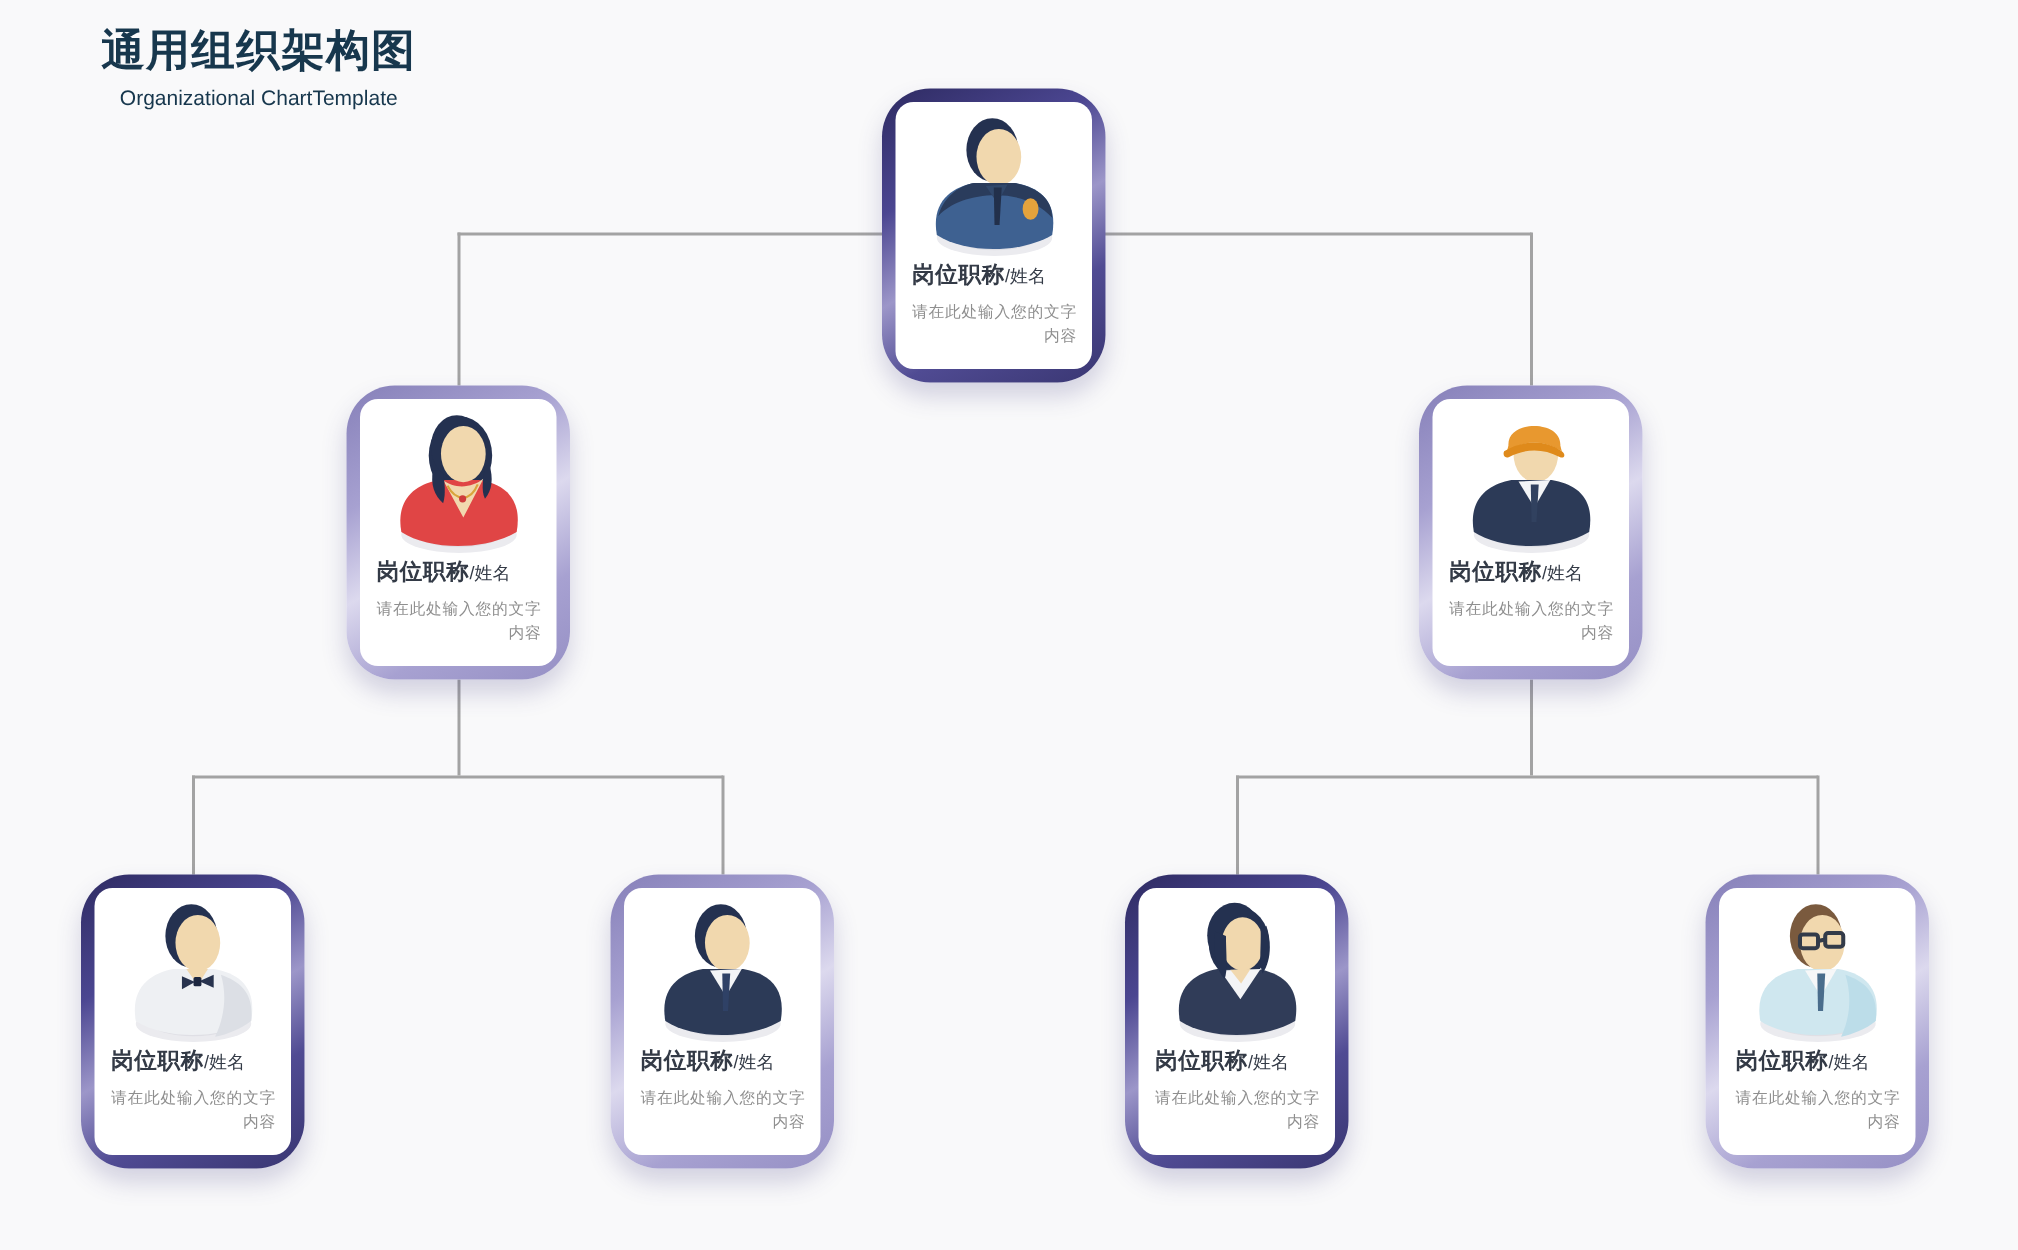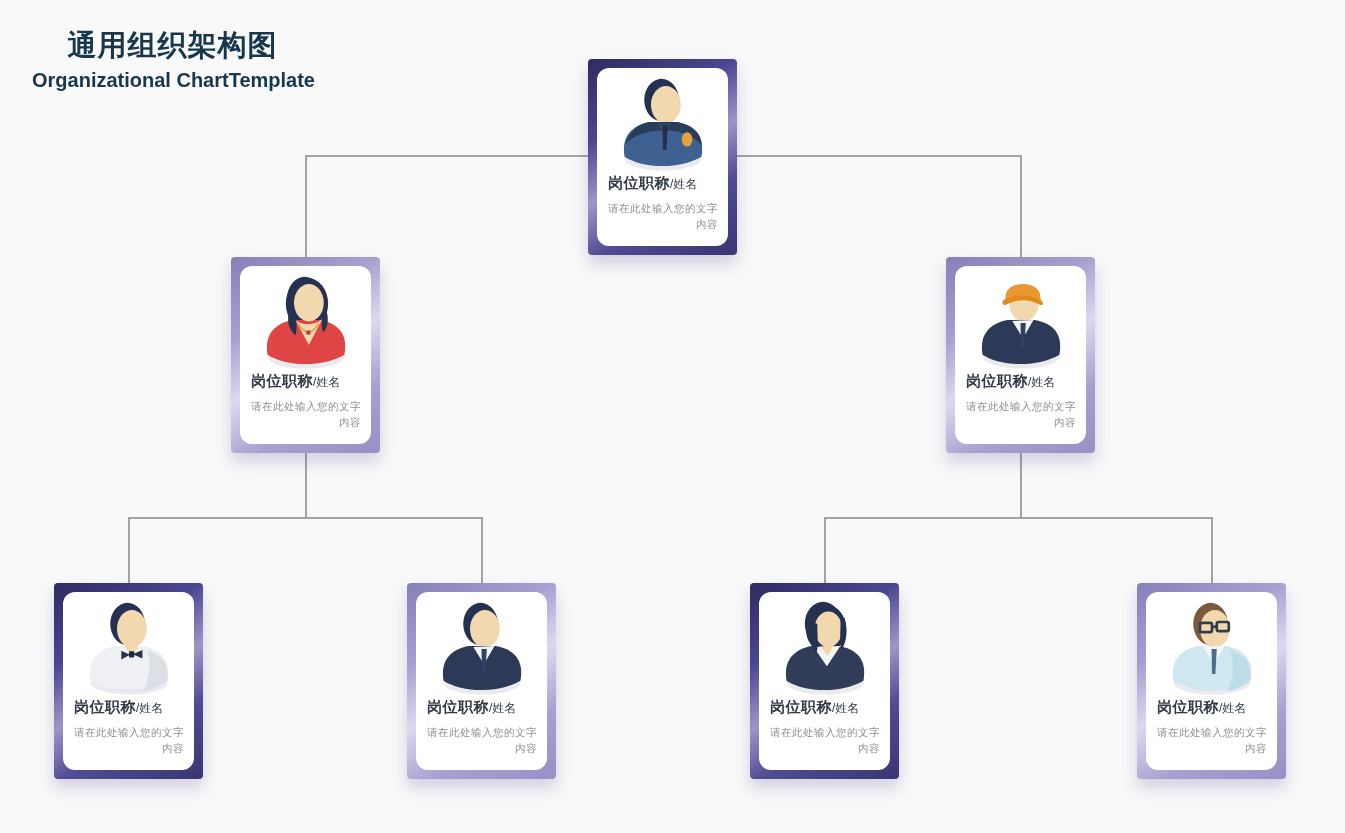--- a/index.html
+++ b/index.html
@@ -4,33 +4,33 @@
 <style>
   html,body{margin:0;padding:0;}
   body{
     width:1345px;height:833px;overflow:hidden;position:relative;
     background:var(--bg,#f9f9fa);
     font-family:"Liberation Sans","DejaVu Sans",sans-serif;
   }
   .canvas{position:absolute;inset:0;}
 
   
-  .hdr{position:absolute;left:30px;top:26px;width:285px;text-align:center;color:var(--head,#17374d);}
+  .hdr{position:absolute;left:30px;top:14px;width:285px;text-align:center;color:var(--head,#17374d);}
   .hdr h1{margin:0;font-size:29px;font-weight:700;letter-spacing:1px;}
-  .hdr h2{margin:3px 0 0;font-size:20px;font-weight:700;letter-spacing:0;text-align:right;}
+  .hdr h2{margin:3px 0 0;font-size:14px;font-weight:400;letter-spacing:0;}
 
   
   .hl,.vl{position:absolute;background:var(--line,#a3a3a3);z-index:1;}
   .hl{height:2px;}
   .vl{width:2px;}
 
   
   .card{
     position:absolute;width:149px;height:196px;box-sizing:border-box;
-    border-radius:4px;padding:9px;z-index:2;
+    border-radius:32px;padding:9px;z-index:2;
     box-shadow:0 9px 16px rgba(70,65,130,0.22);
   }
   .card.b-dark{
     background:linear-gradient(150deg,var(--bd1,#2e2b62) 0%,#4b4691 30%,var(--bd2,#9c96c9) 52%,#504b93 72%,var(--bd3,#393672) 100%);
   }
   .card.b-light{
     background:linear-gradient(150deg,var(--bl1,#8680b9) 0%,#a7a1d1 30%,var(--bl2,#dcd9ee) 52%,#a7a1d1 75%,var(--bl3,#9690c5) 100%);
   }
   .card-in{
     width:100%;height:100%;background:var(--face,#ffffff);border-radius:12px;

